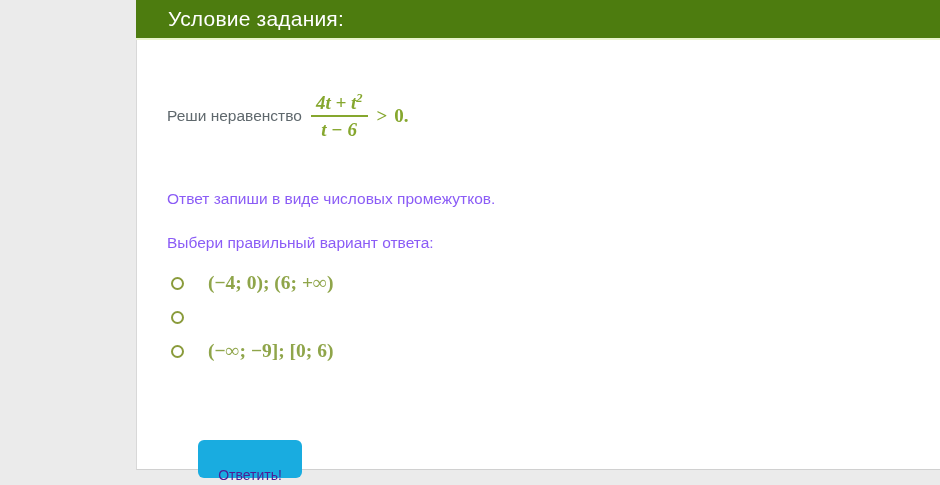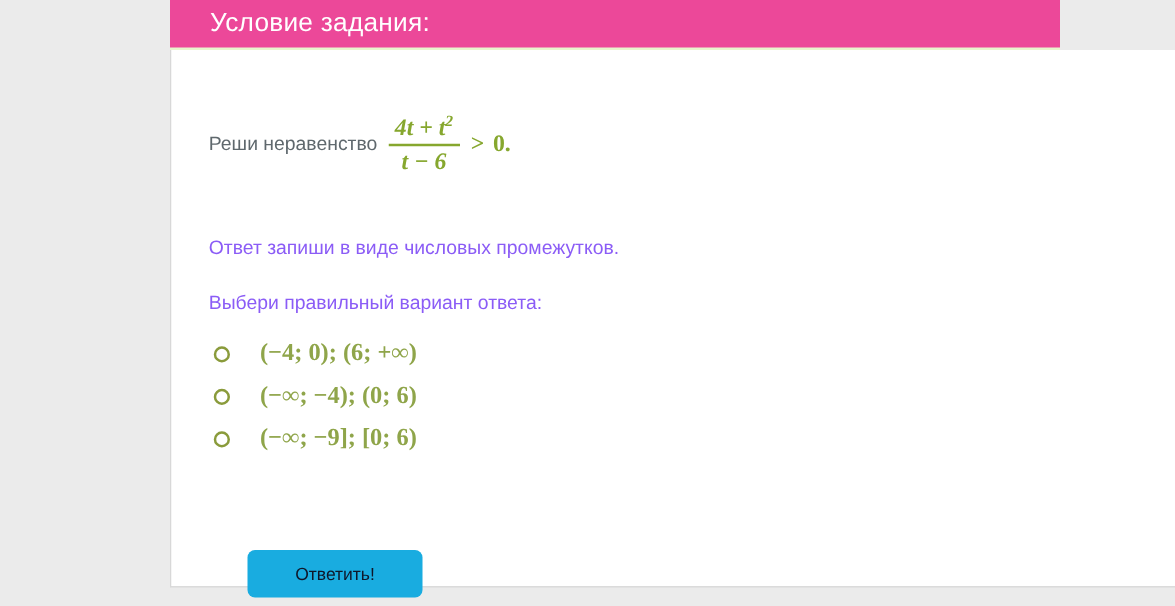--- a/index.html
+++ b/index.html
@@ -21,23 +21,23 @@
     width: 940px;
     height: 485px;
     background: #ebebeb;
   }
 
   
   .task-header {
     position: absolute;
     left: 136px;
     top: 0;
-    width: 712px;
+    width: 804px;
     height: 40px;
-    background: #ec4899;
+    background: #4d7c0f;
     border-bottom: 2px solid #e9f4cd;
     box-sizing: border-box;
   }
   .task-header-title {
     position: absolute;
     left: 32px;
     top: 50%;
     transform: translateY(-50%);
     color: #ffffff;
     font-size: 21px;
@@ -167,32 +167,32 @@
     font-size: 19.5px;
     font-weight: 700;
     white-space: nowrap;
   }
 
   
   .submit-button {
     position: absolute;
     left: 31px;
     top: 400px;
-    width: 140px;
+    width: 104px;
     height: 38px;
     background: #19ace0;
     border: 0;
     border-radius: 6px;
-    color: #0f172a;
+    color: #4c1d95;
     font-family: "Liberation Sans", sans-serif;
     font-size: 14px;
     line-height: 38px;
     text-align: center;
     cursor: pointer;
-    padding: 0;
+    padding: 16px;
   }
 </style>
 </head>
 <body>
 
 <div class="page">
 
   <div class="task-header">
     <span class="task-header-title">Условие задания:</span>
   </div>
@@ -221,21 +221,20 @@
 
       <div class="options">
 
         <div class="option-row">
           <span class="radio"></span>
           <span class="option-label">(−4; 0); (6; +∞)</span>
         </div>
 
         <div class="option-row">
           <span class="radio"></span>
-          <span class="option-label">(−∞; −4); (0; 6)</span>
         </div>
 
 
         <div class="option-row">
           <span class="radio"></span>
           <span class="option-label">(−∞; −9]; [0; 6)</span>
         </div>
 
       </div>
 

